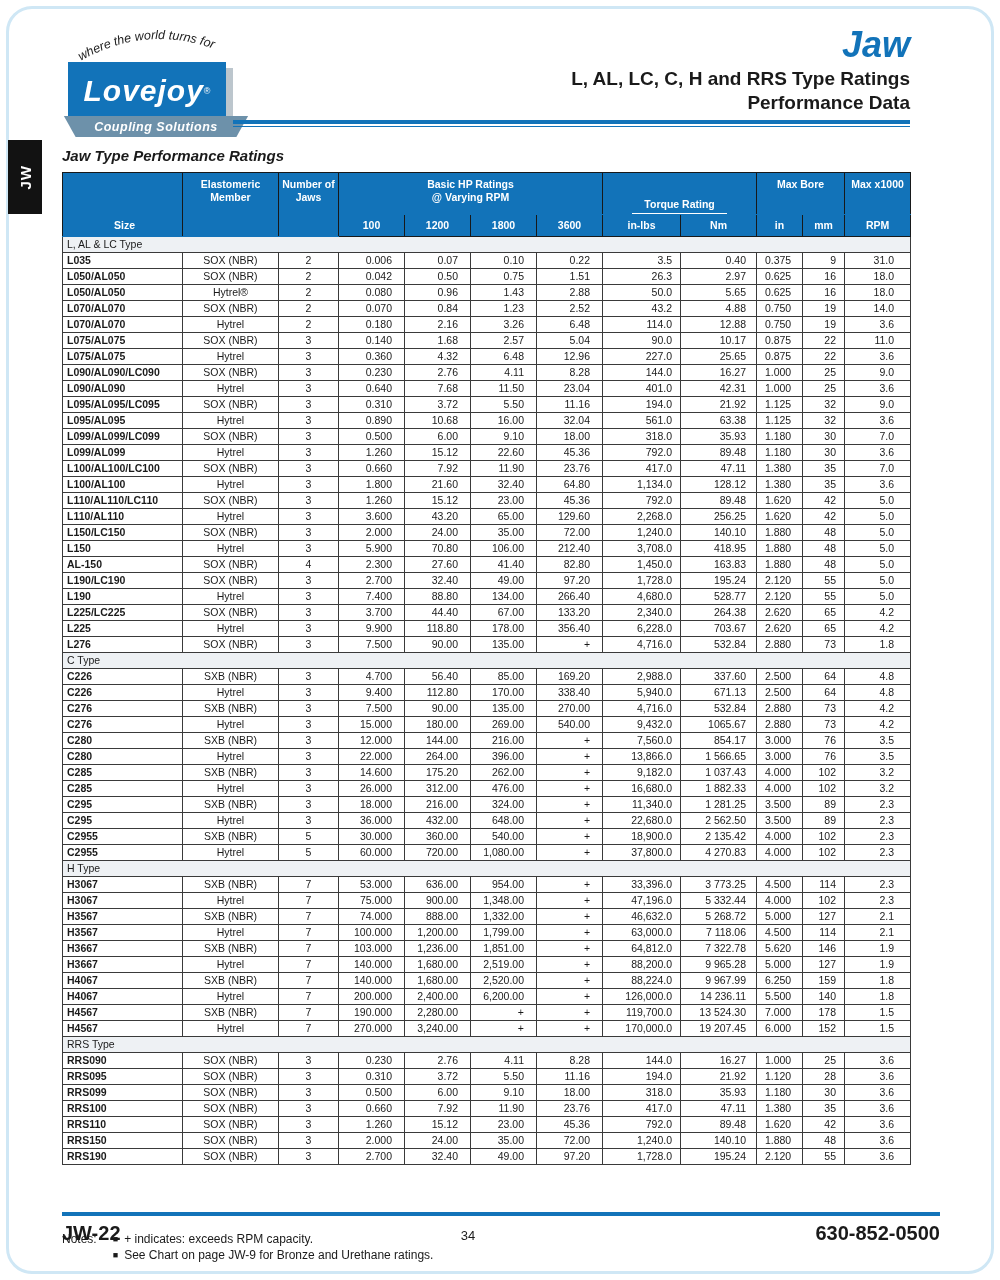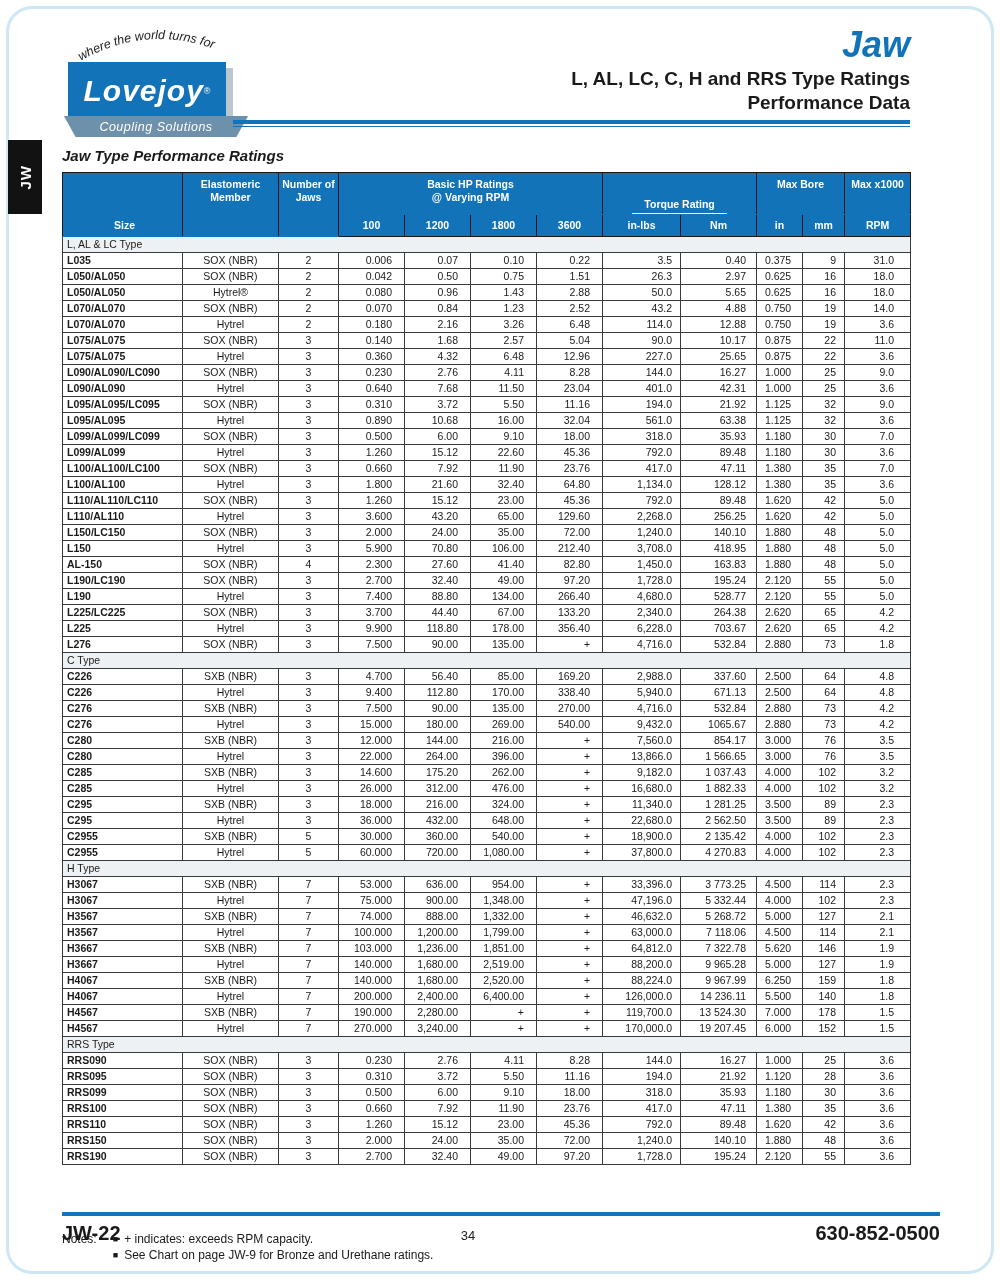--- a/index.html
+++ b/index.html
@@ -28,21 +28,21 @@
     display:flex; align-items:center; justify-content:center;
   }
   .logo-brand { color:#fff; font-style:italic; font-weight:bold; font-size:30px; letter-spacing:1px; }
   .logo-reg { color:#fff; font-size:9px; vertical-align:super; font-style:normal; }
   .logo-banner {
     position:absolute; left:0; top:94px; width:196px; height:21px;
     background:#6d91aa;
     clip-path:polygon(3% 0, 97% 0, 91% 100%, 9% 100%);
     display:flex; align-items:center; justify-content:center;
   }
-  .logo-tagline { color:#fff; font-style:italic; font-size:12.5px; letter-spacing:.5px; }
+  .logo-tagline { color:#fff; font-style:italic; font-size:12.5px; letter-spacing:.5px;font-weight:bold; }
 
   .titles { position:absolute; right:90px; top:26px; text-align:right; }
   .title-product { color:#1273b9; font-size:36px; font-weight:bold; font-style:italic; line-height:38px; }
   .title-sub1 { font-size:19px; font-weight:bold; margin-top:4px; }
   .title-sub2 { font-size:19px; font-weight:bold; margin-top:2px; }
 
   .rules { position:absolute; left:233px; right:90px; top:120px; }
   .rule-thick { height:4px; background:#1273b9; }
   .rule-thin { height:1px; background:#1273b9; margin-top:2px; }
 
@@ -808,21 +808,21 @@
         <td class="c9">6.250</td>
         <td class="c10">159</td>
         <td class="c11">1.8</td>
       </tr>
       <tr>
         <td class="c0">H4067</td>
         <td class="c1">Hytrel</td>
         <td class="c2">7</td>
         <td class="c3">200.000</td>
         <td class="c4">2,400.00</td>
-        <td class="c5">6,400.00</td>
+        <td class="c5">6,200.00</td>
         <td class="c6">+</td>
         <td class="c7">126,000.0</td>
         <td class="c8">14 236.11</td>
         <td class="c9">5.500</td>
         <td class="c10">140</td>
         <td class="c11">1.8</td>
       </tr>
       <tr>
         <td class="c0">H4567</td>
         <td class="c1">SXB (NBR)</td>

